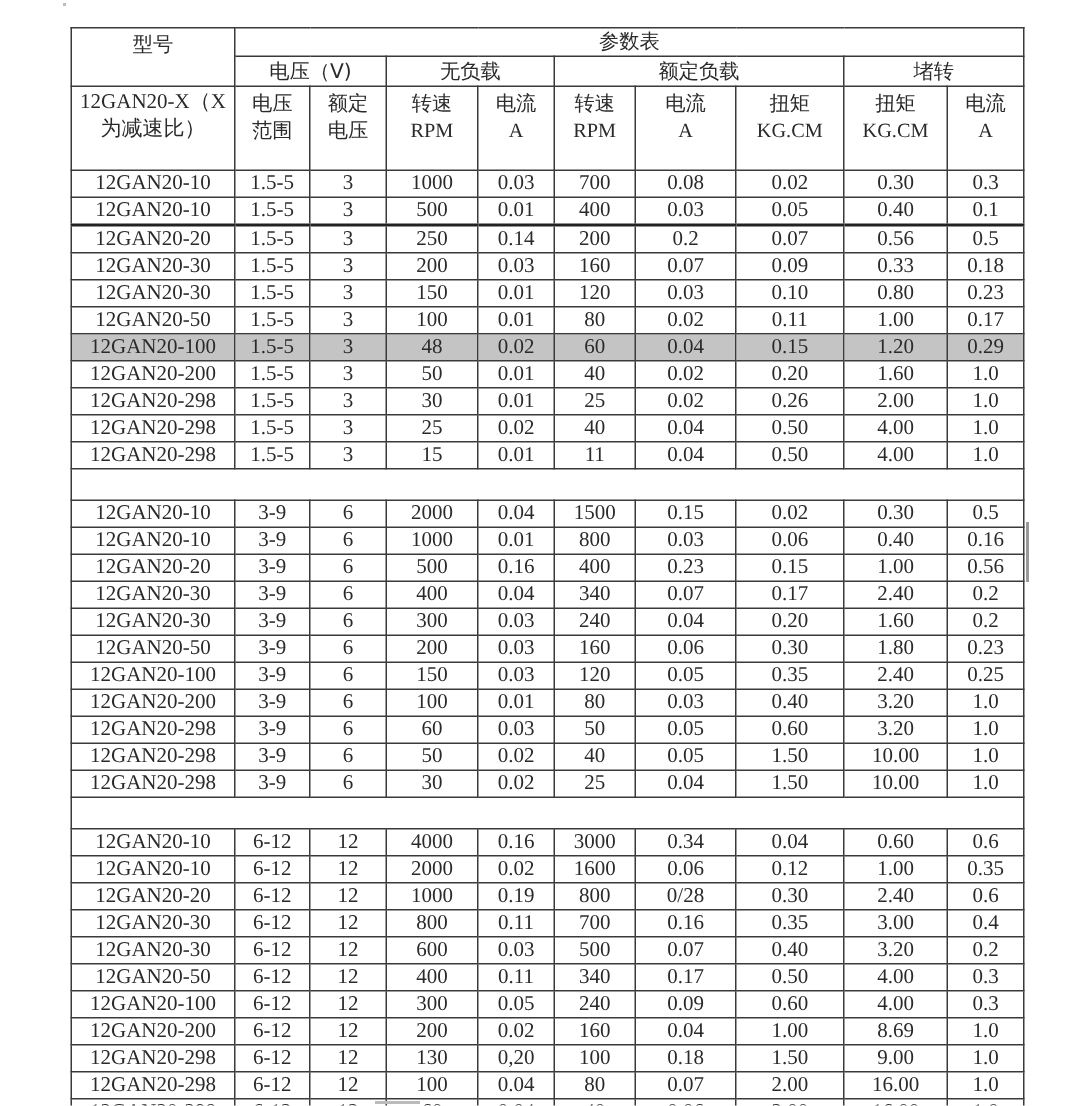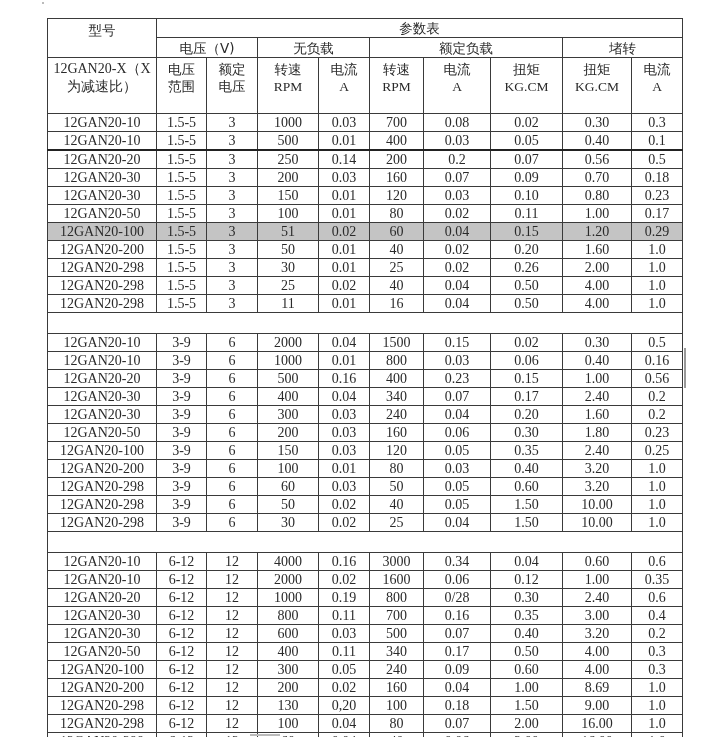--- a/index.html
+++ b/index.html
@@ -125,21 +125,21 @@
         </tr>
         <tr>
           <td>12GAN20-30</td>
           <td>1.5-5</td>
           <td>3</td>
           <td>200</td>
           <td>0.03</td>
           <td>160</td>
           <td>0.07</td>
           <td>0.09</td>
-          <td>0.70</td>
+          <td>0.33</td>
           <td>0.18</td>
         </tr>
         <tr>
           <td>12GAN20-30</td>
           <td>1.5-5</td>
           <td>3</td>
           <td>150</td>
           <td>0.01</td>
           <td>120</td>
           <td>0.03</td>
@@ -156,21 +156,21 @@
           <td>80</td>
           <td>0.02</td>
           <td>0.11</td>
           <td>1.00</td>
           <td>0.17</td>
         </tr>
         <tr class="highlight">
           <td>12GAN20-100</td>
           <td>1.5-5</td>
           <td>3</td>
-          <td>51</td>
+          <td>48</td>
           <td>0.02</td>
           <td>60</td>
           <td>0.04</td>
           <td>0.15</td>
           <td>1.20</td>
           <td>0.29</td>
         </tr>
         <tr>
           <td>12GAN20-200</td>
           <td>1.5-5</td>
@@ -204,23 +204,23 @@
           <td>40</td>
           <td>0.04</td>
           <td>0.50</td>
           <td>4.00</td>
           <td>1.0</td>
         </tr>
         <tr>
           <td>12GAN20-298</td>
           <td>1.5-5</td>
           <td>3</td>
+          <td>15</td>
+          <td>0.01</td>
           <td>11</td>
-          <td>0.01</td>
-          <td>16</td>
           <td>0.04</td>
           <td>0.50</td>
           <td>4.00</td>
           <td>1.0</td>
         </tr>
         <tr class="spacer">
           <td colspan="10" style="border-top: 1px solid rgb(58, 58, 58);"></td>
         </tr>
         <tr>
           <td>12GAN20-10</td>

